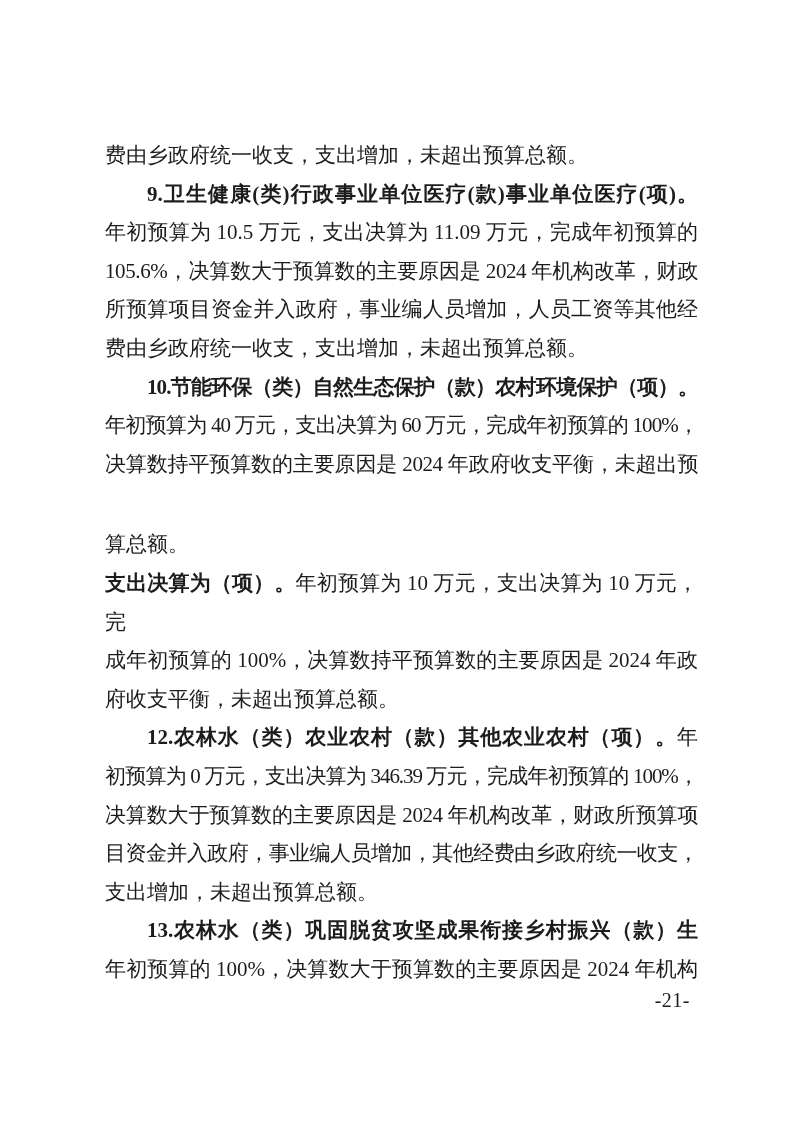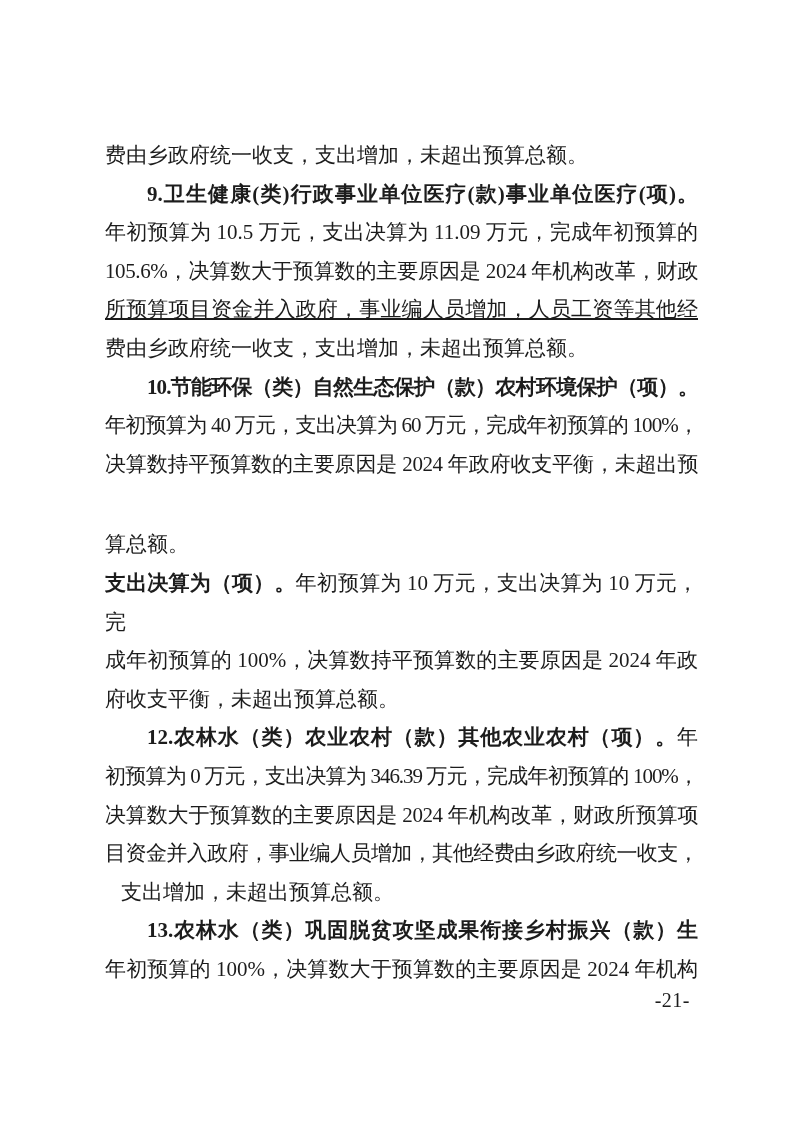--- a/index.html
+++ b/index.html
@@ -49,40 +49,40 @@
 
 <div class="page">
   <div class="text-block">
       <div class="para">
         <div class="line" style="white-space: normal;"><span class="run">费由乡政府统一收支，支出增加，未超出预算总额。</span></div>
       </div>
       <div class="para">
         <div class="line indent fill" style="white-space: normal;"><span class="run bold">9.卫生健康(类)行政事业单位医疗(款)事业单位医疗(项)。</span></div>
         <div class="line fill" style="white-space: normal; font-family: Liberation Serif, serif;"><span class="run">年初预算为 10.5 万元，支出决算为 11.09 万元，完成年初预算的</span></div>
         <div class="line fill" style="letter-spacing: -0.4px; white-space: normal;"><span class="run">105.6%，决算数大于预算数的主要原因是 2024 年机构改革，财政</span></div>
-        <div class="line fill" style="white-space: normal; text-decoration: underline;"><span class="run">所预算项目资金并入政府，事业编人员增加，人员工资等其他经</span></div>
+        <div class="line fill" style="white-space: normal;"><span class="run">所预算项目资金并入政府，事业编人员增加，人员工资等其他经</span></div>
         <div class="line" style="white-space: normal;"><span class="run">费由乡政府统一收支，支出增加，未超出预算总额。</span></div>
       </div>
       <div class="para">
         <div class="line indent fill" style="letter-spacing: -0.924138px; white-space: normal;"><span class="run bold">10.节能环保（类）自然生态保护（款）农村环境保护（项）。</span></div>
         <div class="line fill" style="letter-spacing: -0.956757px; white-space: normal;"><span class="run">年初预算为 40 万元，支出决算为 60 万元，完成年初预算的 100%，</span></div>
         <div class="line fill" style="letter-spacing: -0.3875px; white-space: normal;"><span class="run">决算数持平预算数的主要原因是 2024 年政府收支平衡，未超出预</span></div>
         <div class="line" style="white-space: normal; margin-top: 42px;"><span class="run">算总额。</span></div>
       </div>
       <div class="para">
         <div class="line fill" style="white-space: normal;"><span class="run bold">支出决算为（项）。</span><span class="run">年初预算为 10 万元，支出决算为 10 万元，完</span></div>
         <div class="line fill" style="white-space: normal;"><span class="run">成年初预算的 100%，决算数持平预算数的主要原因是 2024 年政</span></div>
         <div class="line" style="white-space: normal;"><span class="run">府收支平衡，未超出预算总额。</span></div>
       </div>
       <div class="para">
         <div class="line indent fill" style="white-space: normal;"><span class="run bold">12.农林水（类）农业农村（款）其他农业农村（项）。</span><span class="run">年</span></div>
         <div class="line fill" style="letter-spacing: -1.07179px; white-space: normal;"><span class="run">初预算为 0 万元，支出决算为 346.39 万元，完成年初预算的 100%，</span></div>
         <div class="line fill" style="letter-spacing: -0.3875px; white-space: normal;"><span class="run">决算数大于预算数的主要原因是 2024 年机构改革，财政所预算项</span></div>
         <div class="line fill" style="letter-spacing: -0.751724px; white-space: normal;"><span class="run">目资金并入政府，事业编人员增加，其他经费由乡政府统一收支，</span></div>
-        <div class="line" style="white-space: normal; margin-left: 16px;"><span class="run">支出增加，未超出预算总额。</span></div>
+        <div class="line" style="white-space: normal;"><span class="run">支出增加，未超出预算总额。</span></div>
       </div>
       <div class="para">
         <div class="line indent fill" style="white-space: normal;"><span class="run bold">13.农林水（类）巩固脱贫攻坚成果衔接乡村振兴（款）生</span></div>
         <div class="line fill" style="white-space: normal;"><span class="run">年初预算的 100%，决算数大于预算数的主要原因是 2024 年机构</span></div>
       </div>
     </div>
   <div class="page-number">-21-</div>
 </div>
 
 </body></html>

